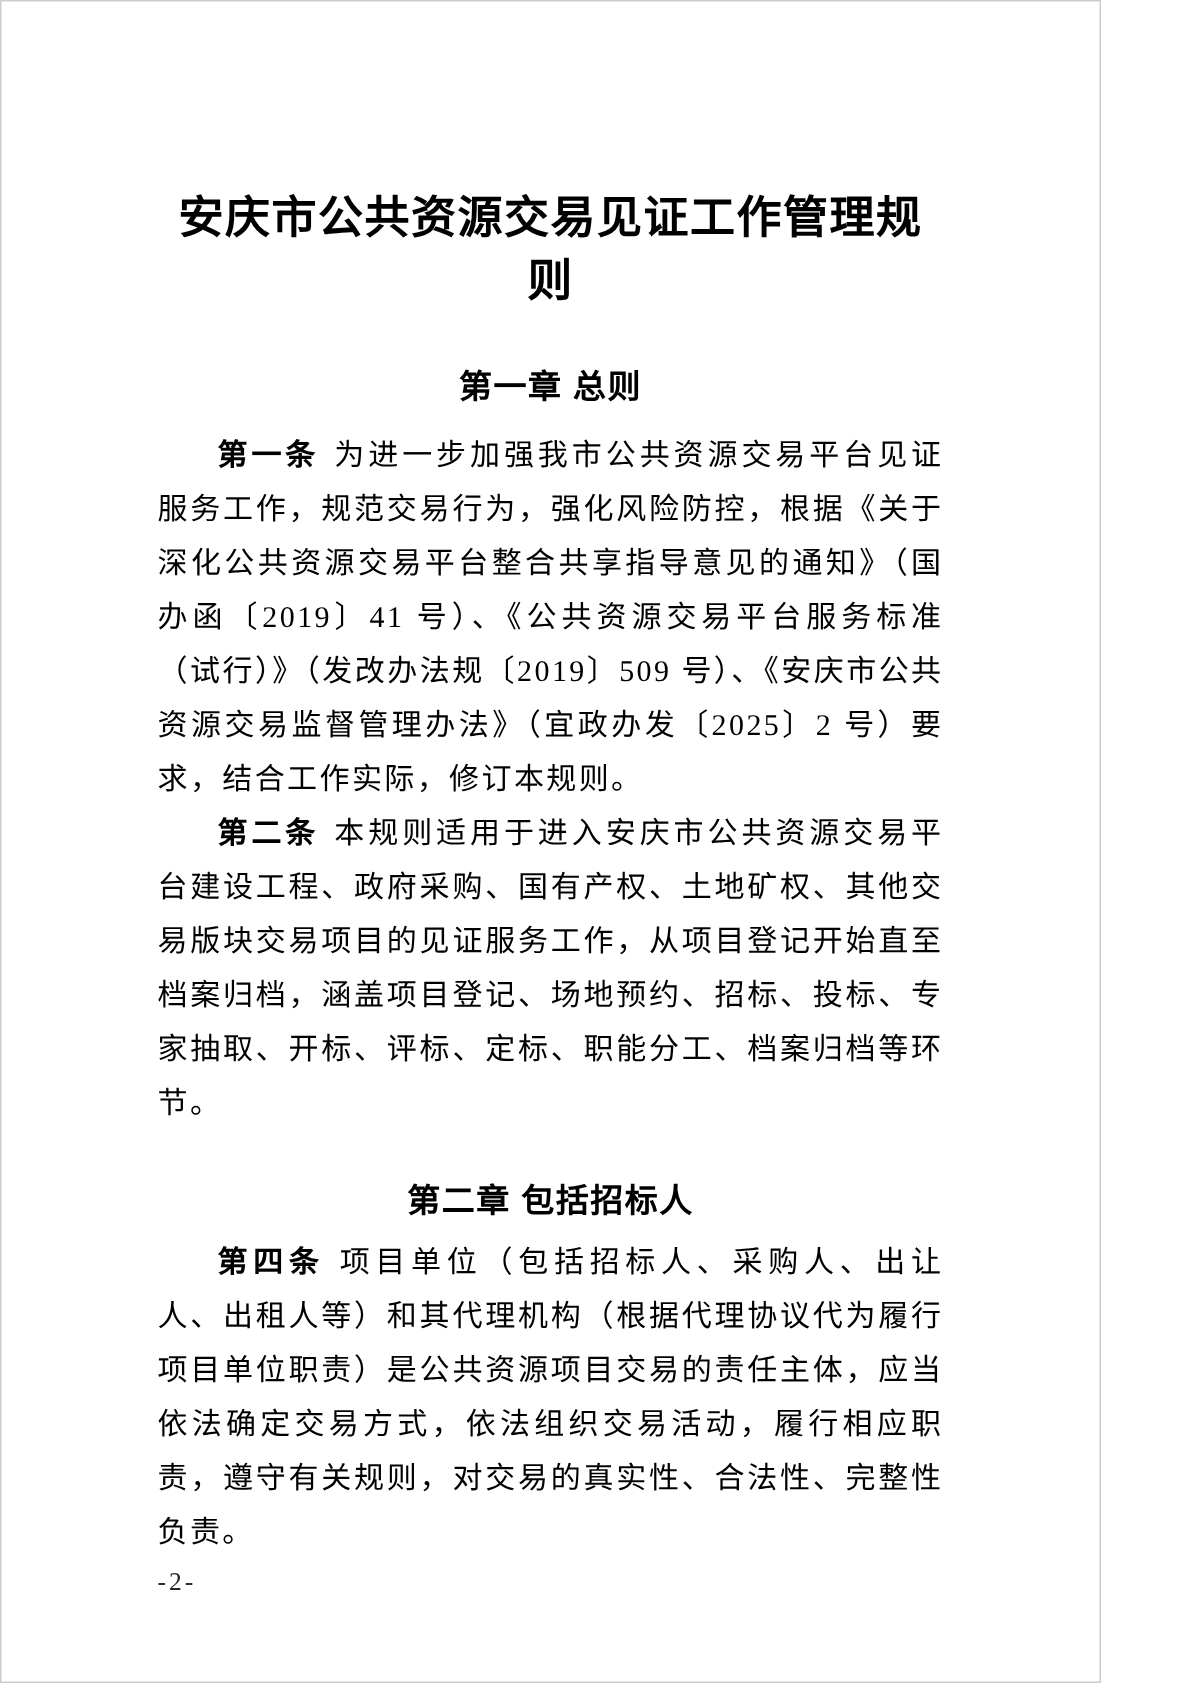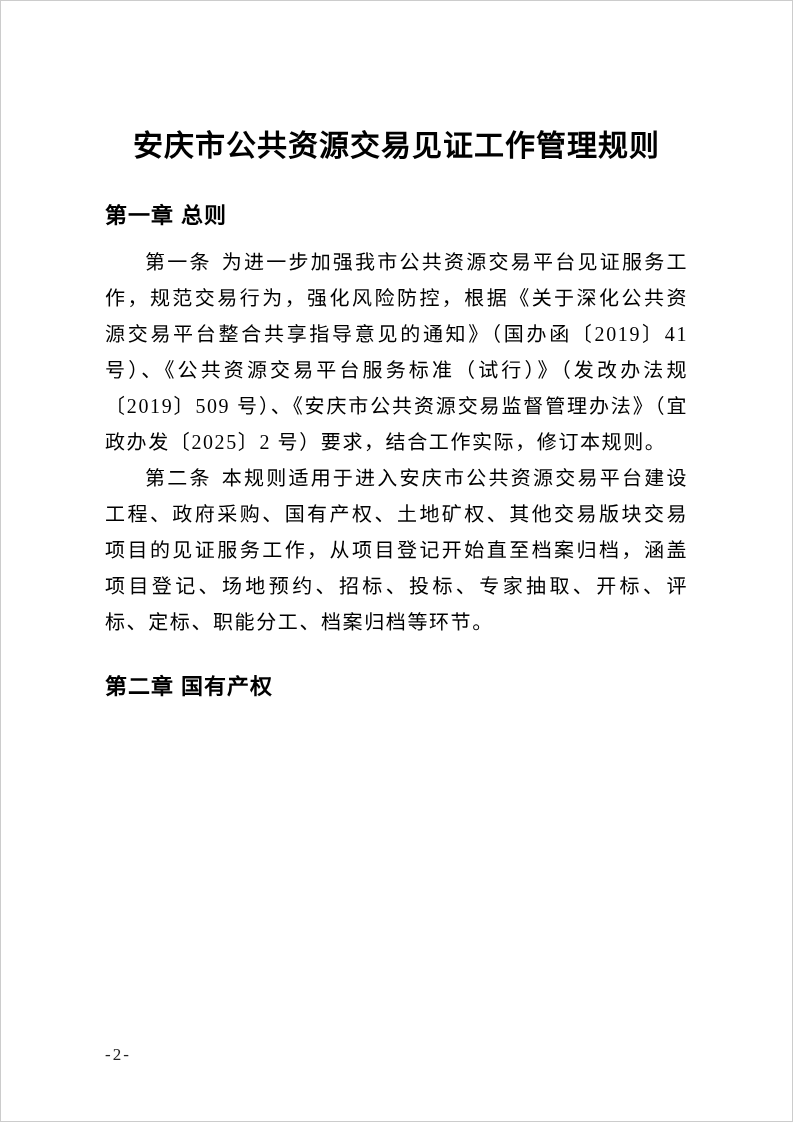--- a/index.html
+++ b/index.html
@@ -2,21 +2,21 @@
 <html lang="zh-CN"><head>
 <meta charset="utf-8">
 <style>
   html, body {
     margin: 0;
     padding: 0;
     background: #ffffff;
   }
   .page {
     position: relative;
-    width: 793px;
+    width: 734px;
     height: 1122px;
     box-sizing: border-box;
     background: #ffffff;
     border: 1px solid #cccccc;
     overflow: hidden;
     color: #000000;
     font-family: "Liberation Serif", "DejaVu Serif", serif;
   }
   .content {
     padding: 0 104px;
@@ -28,21 +28,21 @@
     font-weight: bold;
     text-align: center;
     letter-spacing: 1px;
     font-family: "Liberation Serif", "DejaVu Serif", serif;
   }
   .chapter-heading {
     margin: 34px 0 0 0;
     font-size: 22px;
     line-height: 30px;
     font-weight: bold;
-    text-align: left;
+    text-align: center;
     letter-spacing: 1px;
     font-family: "Liberation Sans", "DejaVu Sans", sans-serif;
   }
   .chapter-heading.second {
     margin-top: 32px;
   }
   .article {
     margin: 0;
     font-size: 20px;
     line-height: 36px;
@@ -50,21 +50,21 @@
     text-align: justify;
     text-indent: 2em;
   }
   .article.first-after-heading {
     margin-top: 13px;
   }
   .article.first-after-heading2 {
     margin-top: 8px;
   }
   .article-label {
-    font-weight: normal;
+    font-weight: bold;
     margin-right: 0.5em;
   }
   .page-number {
     position: absolute;
     left: 104px;
     top: 1044px;
     font-size: 17px;
     letter-spacing: 2px;
     color: #222222;
     font-family: "Liberation Serif", "DejaVu Serif", serif;
@@ -82,19 +82,22 @@
 
     <p class="article first-after-heading">
       <span class="article-label">第一条</span><span>为进一步加强我市公共资源交易平台见证服务工作，规范交易行为，强化风险防控，根据《关于深化公共资源交易平台整合共享指导意见的通知》（国办函〔2019〕41 号）、《公共资源交易平台服务标准（试行）》（发改办法规〔2019〕509 号）、《安庆市公共资源交易监督管理办法》（宜政办发〔2025〕2 号）要求，结合工作实际，修订本规则。</span>
     </p>
 
     <p class="article">
       <span class="article-label">第二条</span><span>本规则适用于进入安庆市公共资源交易平台建设工程、政府采购、国有产权、土地矿权、其他交易版块交易项目的见证服务工作，从项目登记开始直至档案归档，涵盖项目登记、场地预约、招标、投标、专家抽取、开标、评标、定标、职能分工、档案归档等环节。</span>
     </p>
 
 
-    <h2 class="chapter-heading second">第二章 国有产权</h2>
+    <h2 class="chapter-heading second">第二章 包括招标人</h2>
 
+    <p class="article first-after-heading2">
+      <span class="article-label">第四条</span><span>项目单位（包括招标人、采购人、出让人、出租人等）和其代理机构（根据代理协议代为履行项目单位职责）是公共资源项目交易的责任主体，应当依法确定交易方式，依法组织交易活动，履行相应职责，遵守有关规则，对交易的真实性、合法性、完整性负责。</span>
+    </p>
 
   </div>
 
   <div class="page-number">-2-</div>
 </div>
 
 </body></html>

